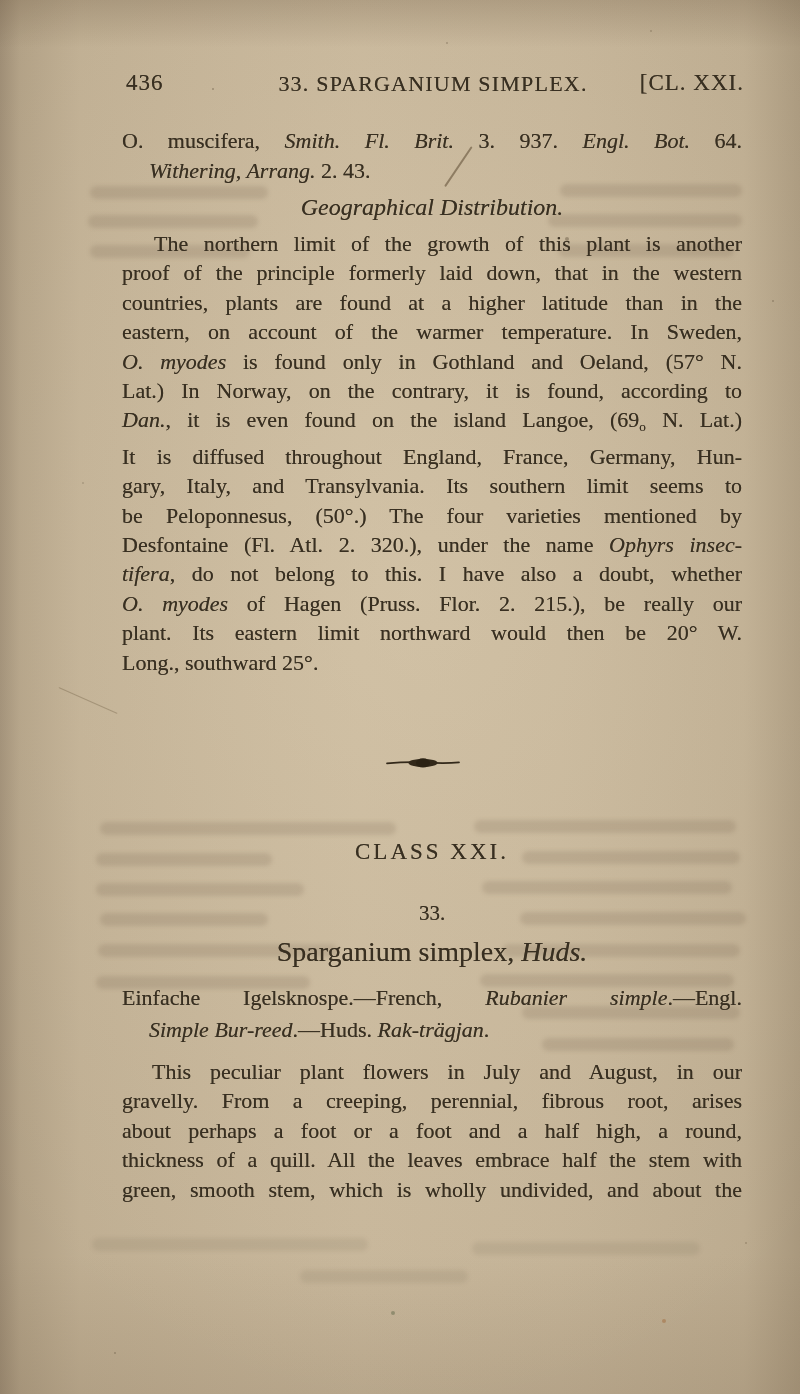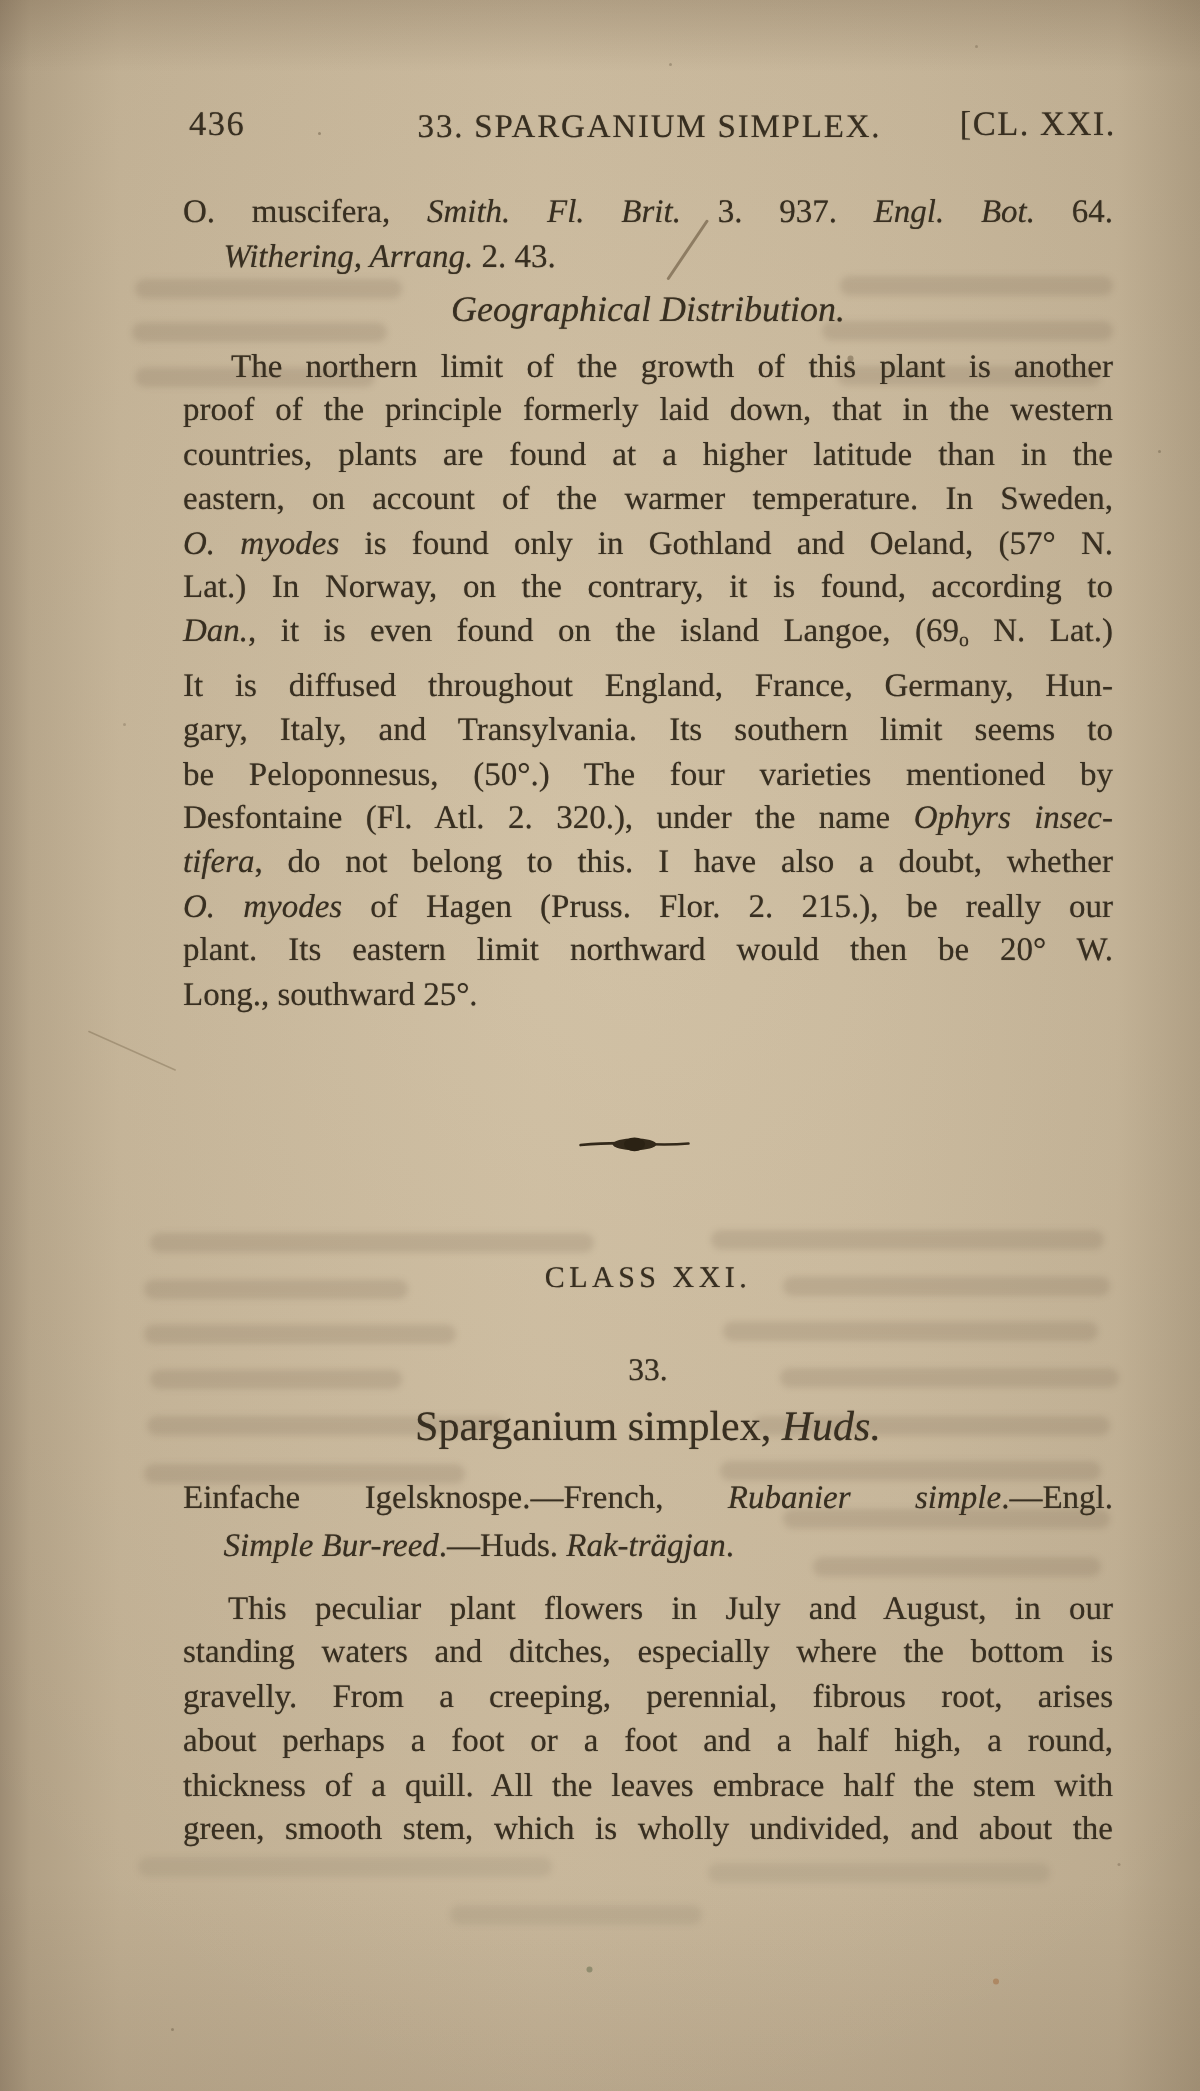--- a/index.html
+++ b/index.html
@@ -31,21 +31,21 @@
   .cit .pline:last-child { text-align:center; text-align-last:left; padding-left:27px; }
 
   .geohead { top:192px; text-align:center; font-style:italic; font-size:24px; line-height:30px; }
 
   .para1 { top:229px; }
   .para1 .pline:first-child { text-indent:32px; }
   .para1 .pline:last-child { text-align:left; text-align-last:left; }
 
   .ornament { position:absolute; left:386px; top:756px; width:74px; height:14px; }
 
-  .classhead { top:838px; text-align:center; font-size:20px; letter-spacing:3px; line-height:28px; }
+  .classhead { top:838px; text-align:center; font-size:23px; letter-spacing:3px; line-height:28px; }
   .specnum  { top:899px; text-align:center; font-size:21px; line-height:28px; }
   .specname { top:935px; }
   .specname .pline { font-size:28px; line-height:34px; text-align:center; text-align-last:center; }
 
   .vern { top:982px; }
   .vern .pline { line-height:32px; }
   .vern .pline:last-child { text-align:left; text-align-last:left; padding-left:27px; }
 
   .para2 { top:1057px; }
   .para2 .pline:first-child { text-indent:30px; }
@@ -150,20 +150,19 @@
   <div class="block specnum">33.</div>
   <div class="block specname">
       <div class="pline"><span>Sparganium simplex, </span><span class="it">Huds.</span></div>
     </div>
   <div class="block vern">
       <div class="pline"><span>Einfache Igelsknospe.—French, </span><span class="it">Rubanier simple</span><span>.—Engl.</span></div>
       <div class="pline"><span class="it">Simple Bur-reed</span><span>.—Huds. </span><span class="it">Rak-trägjan</span><span>.</span></div>
     </div>
   <div class="block para2">
       <div class="pline"><span>This peculiar plant flowers in July and August, in our</span></div>
-      <div class="pline"><span>standing waters and ditches, especially where the bottom is</span></div>
       <div class="pline"><span>gravelly. From a creeping, perennial, fibrous root, arises</span></div>
       <div class="pline"><span>about perhaps a foot or a foot and a half high, a round,</span></div>
       <div class="pline"><span>thickness of a quill. All the leaves embrace half the stem with</span></div>
       <div class="pline"><span>green, smooth stem, which is wholly undivided, and about the</span></div>
     </div>
 
 </div>
 
 </body></html>

